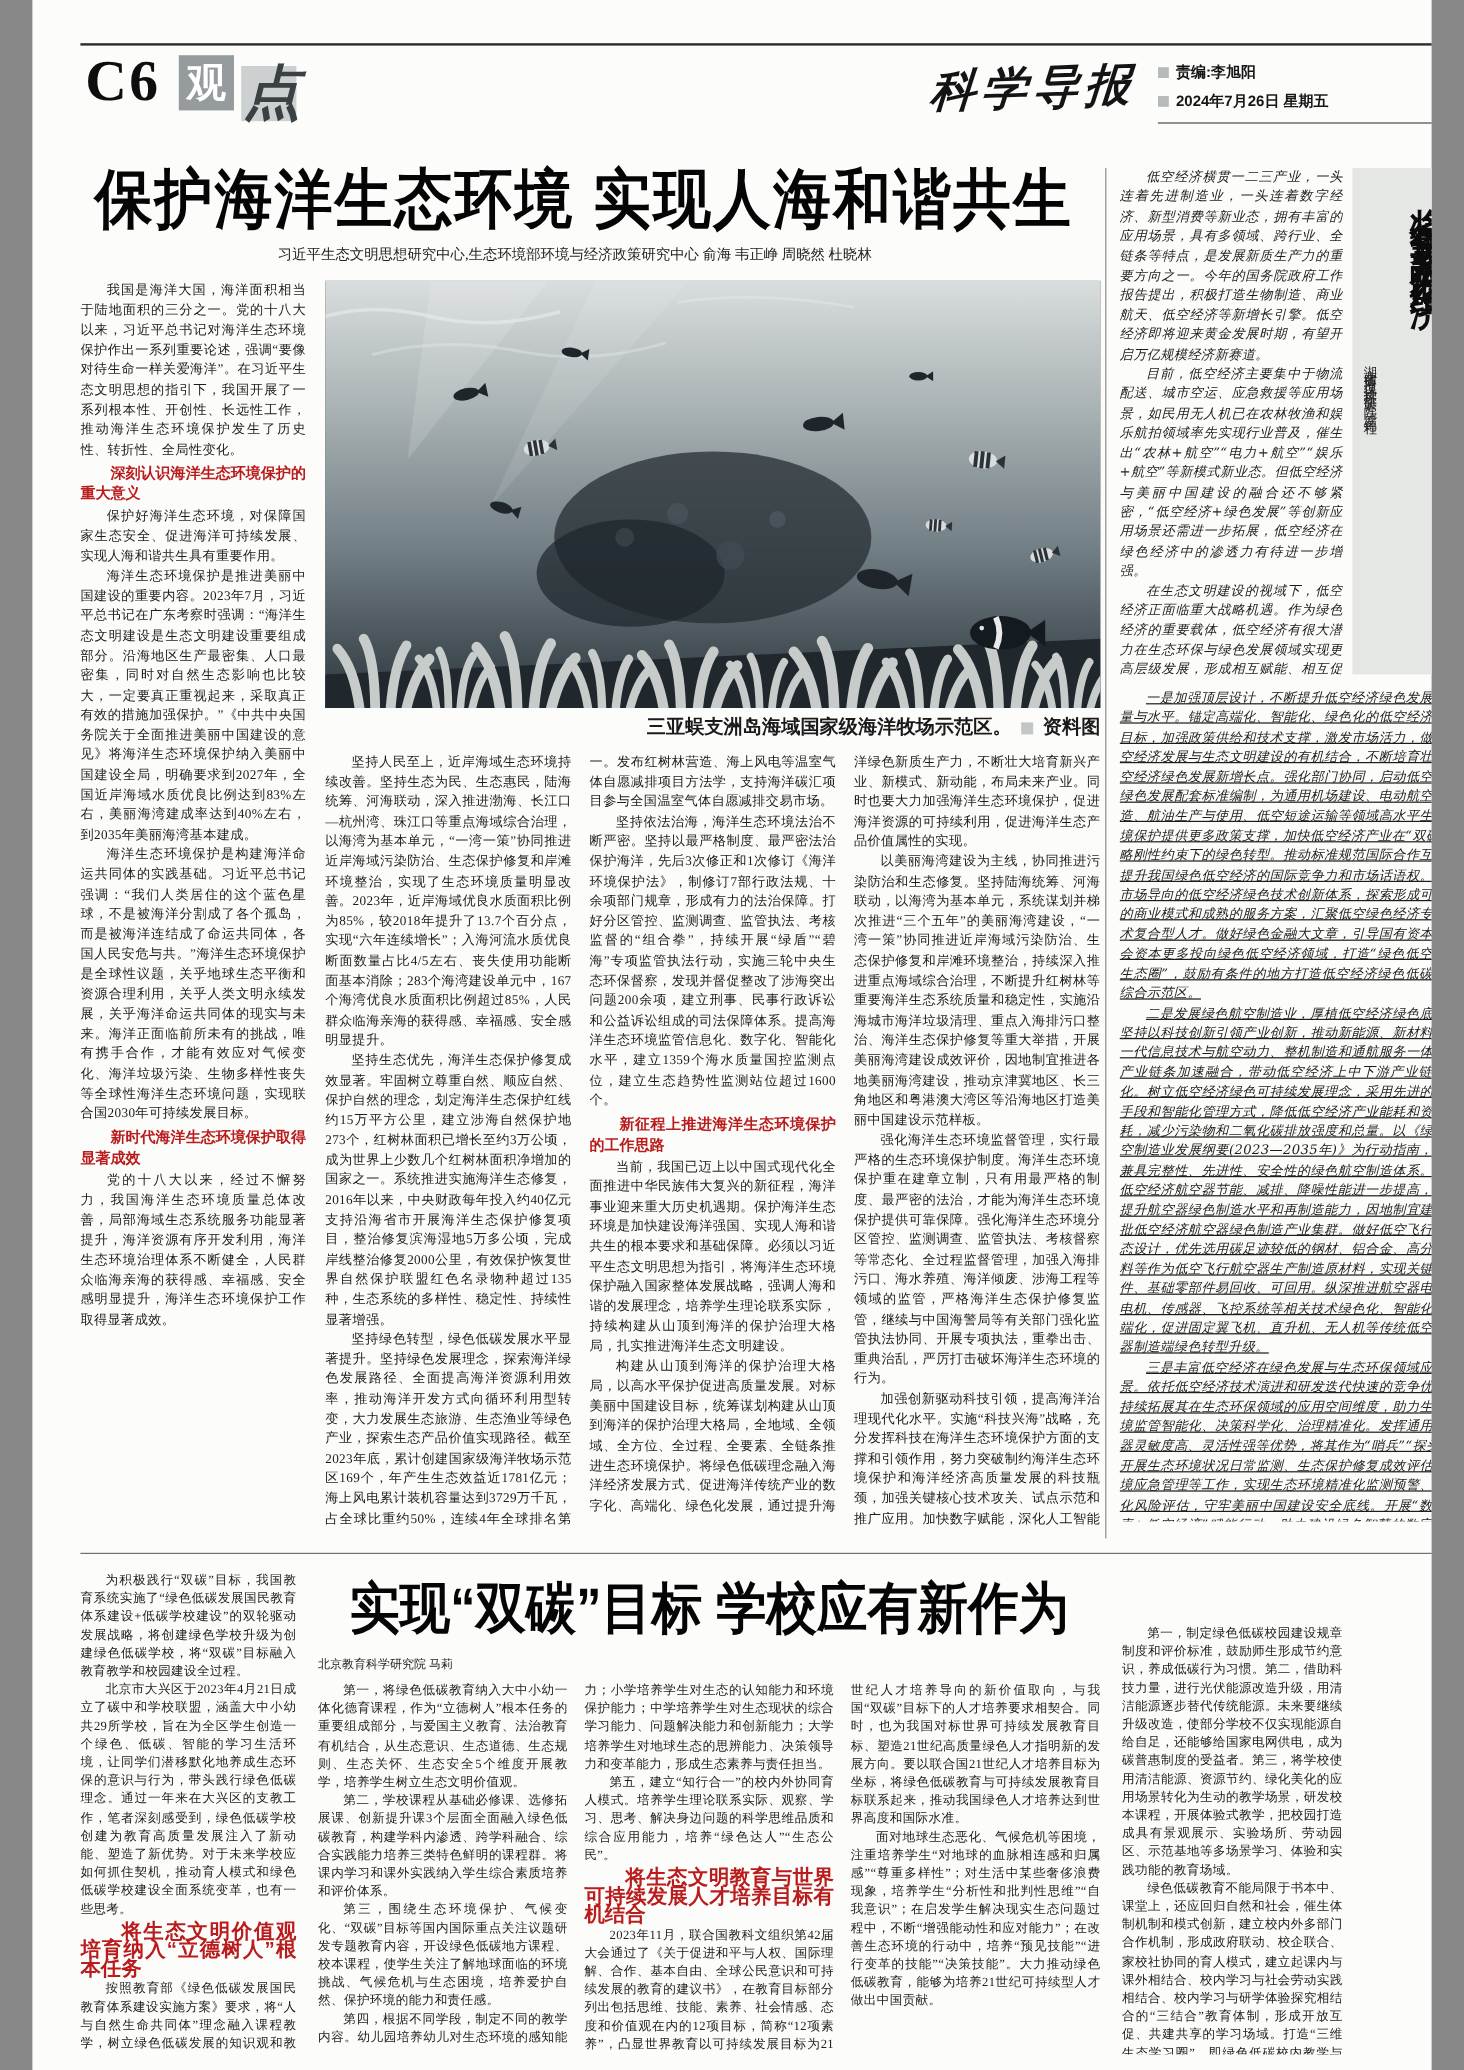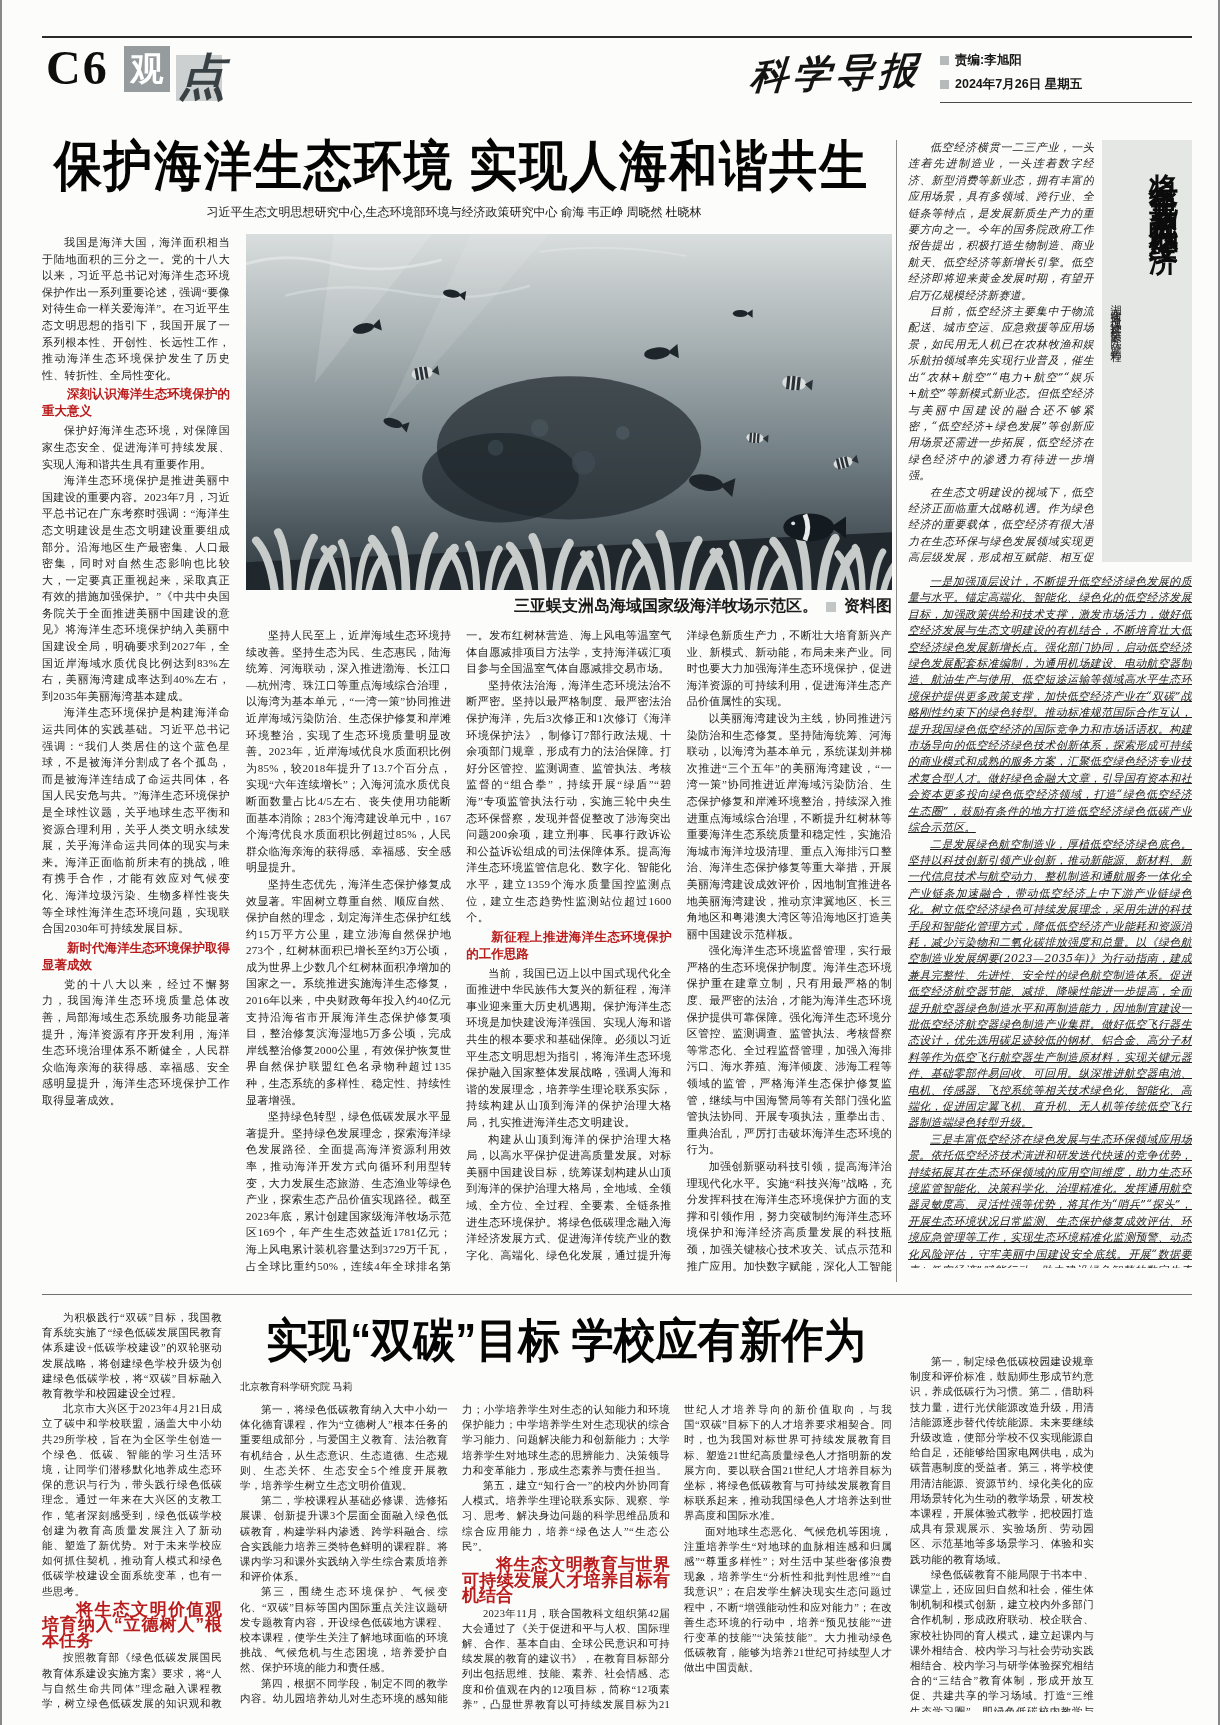--- a/index.html
+++ b/index.html
@@ -1,17 +1,17 @@
 <!DOCTYPE html>
 <html><head>
 <meta charset="utf-8">
 <style>
   html,body{margin:0;padding:0;background:#888;}
-  .page{position:relative;width:1216px;height:1725px;background:#fcfcfa;margin:0 auto;
-        font-family:"Liberation Serif","DejaVu Serif",serif;color:#1c1c1c;overflow:hidden;}
+  .page{position:relative;width:1118px;height:1725px;background:#fcfcfa;margin:0 auto;
+        font-family:"Liberation Serif","DejaVu Serif",serif;color:#1c1c1c;overflow:hidden;padding-left:48px;}
   .rule{position:absolute;background:#2b2b2b;}
   
   .top-rule{top:36px;left:40px;width:1150px;height:2px;}
   .page-no{position:absolute;top:40px;left:44px;font-size:48px;font-weight:bold;
            font-family:"Liberation Serif",serif;letter-spacing:2px;color:#0e0e0e;}
   .logo{position:absolute;top:46px;left:122px;width:110px;height:60px;}
   .logo .b1{position:absolute;left:0;top:0;width:46px;height:46px;background:#969c9e;
             color:#fff;font-family:"Liberation Sans",sans-serif;font-weight:900;font-size:33px;
             display:flex;align-items:center;justify-content:center;}
   .logo .b2{position:absolute;left:52px;top:9px;width:46px;height:46px;background:#ccd0d0;}

